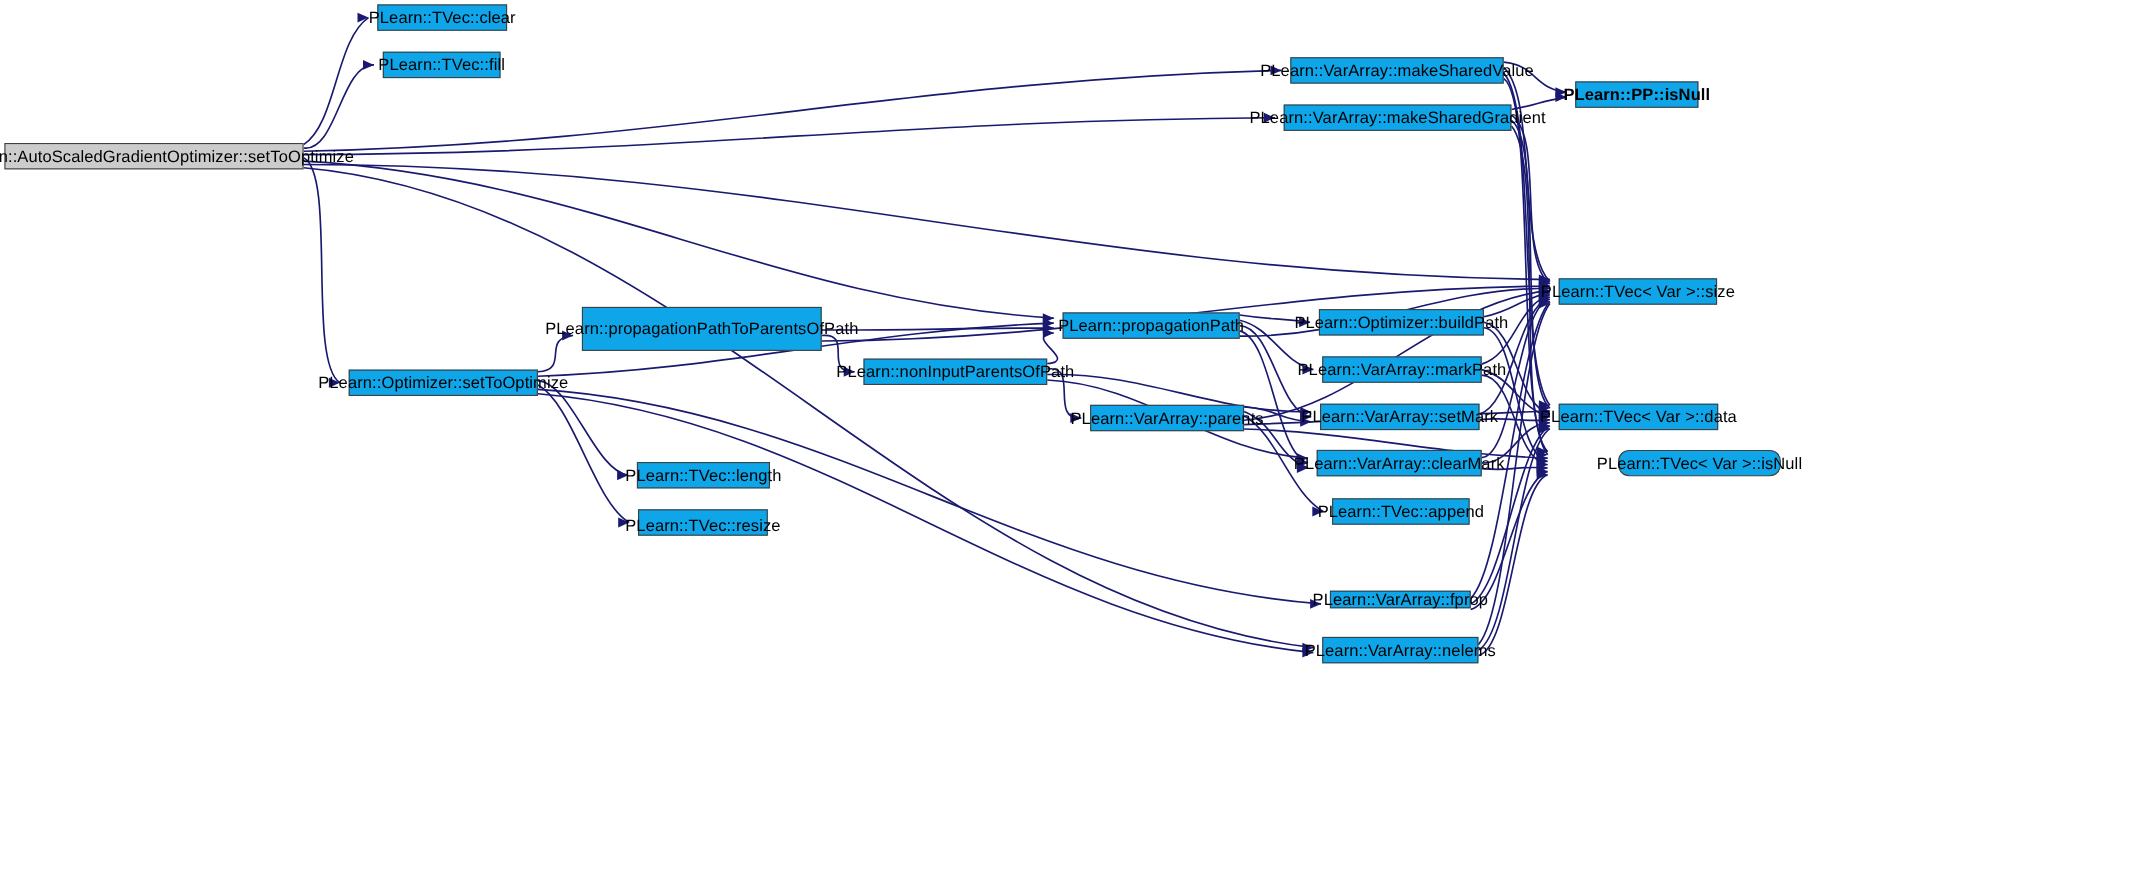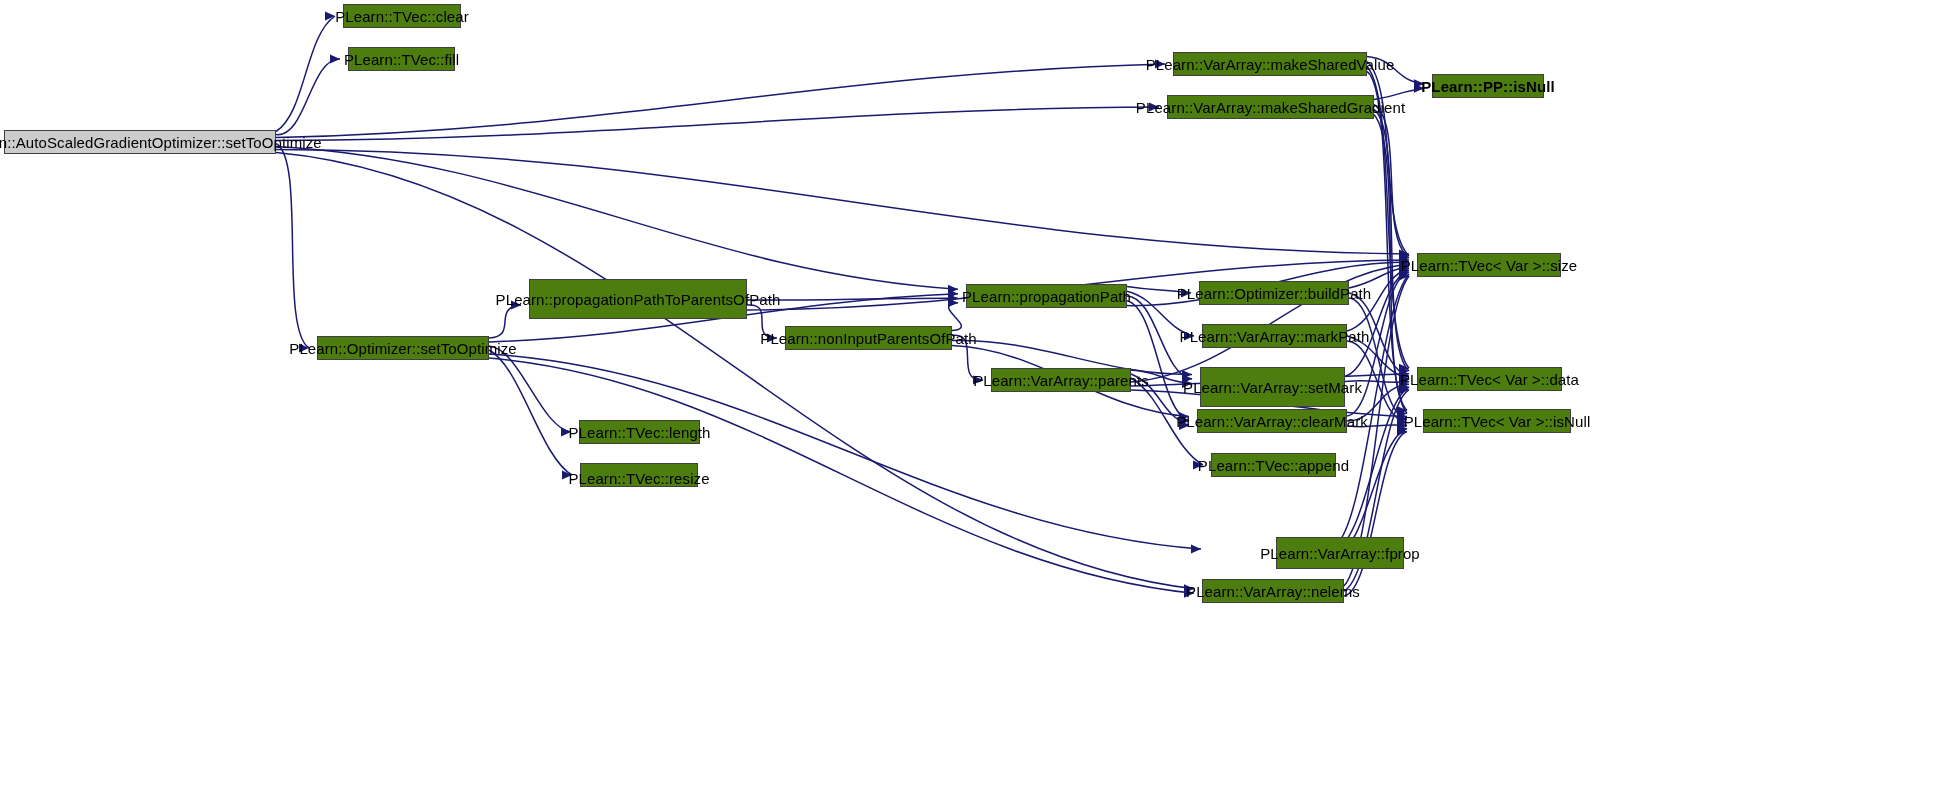--- a/index.html
+++ b/index.html
@@ -20,21 +20,21 @@
     left: 0;
     top: 0;
     width: 1944px;
     height: 810px;
     pointer-events: none;
   }
   .node {
     position: absolute;
     box-sizing: border-box;
     border: 1px solid #404040;
-    background: #4d7c0f;
+    background: #0ea5e9;
     color: #000000;
     font-size: 15px;
     line-height: 1;
     display: flex;
     align-items: center;
     justify-content: center;
     white-space: nowrap;
     letter-spacing: 0.1px;
     z-index: 5;
   }
@@ -203,41 +203,41 @@
       </div>
       <div class="node" style="left: 785px; top: 326px; width: 167px; height: 24px;">
         <span class="node-label">PLearn::nonInputParentsOfPath</span>
       </div>
       <div class="node" style="left: 317px; top: 336px; width: 172px; height: 24px;">
         <span class="node-label">PLearn::Optimizer::setToOptimize</span>
       </div>
       <div class="node" style="left: 991px; top: 368px; width: 140px; height: 24px;">
         <span class="node-label">PLearn::VarArray::parents</span>
       </div>
-      <div class="node" style="left: 1200px; top: 367px; width: 145px; height: 40px;">
+      <div class="node" style="left: 1200px; top: 367px; width: 145px; height: 24px;">
         <span class="node-label">PLearn::VarArray::setMark</span>
       </div>
       <div class="node" style="left: 1417px; top: 367px; width: 145px; height: 24px;">
         <span class="node-label">PLearn::TVec&lt; Var &gt;::data</span>
       </div>
       <div class="node" style="left: 1197px; top: 409px; width: 150px; height: 24px;">
         <span class="node-label">PLearn::VarArray::clearMark</span>
       </div>
-      <div class="node" style="left: 1423px; top: 409px; width: 148px; height: 24px;">
+      <div class="node" style="left: 1471px; top: 409px; width: 148px; height: 24px; border-radius: 10px;">
         <span class="node-label">PLearn::TVec&lt; Var &gt;::isNull</span>
       </div>
       <div class="node" style="left: 579px; top: 420px; width: 121px; height: 24px;">
         <span class="node-label">PLearn::TVec::length</span>
       </div>
       <div class="node" style="left: 1211px; top: 453px; width: 125px; height: 24px;">
         <span class="node-label">PLearn::TVec::append</span>
       </div>
       <div class="node" style="left: 580px; top: 463px; width: 118px; height: 24px; align-items: flex-end;">
         <span class="node-label">PLearn::TVec::resize</span>
       </div>
-      <div class="node" style="left: 1276px; top: 537px; width: 128px; height: 32px;">
+      <div class="node" style="left: 1209px; top: 537px; width: 128px; height: 16px;">
         <span class="node-label">PLearn::VarArray::fprop</span>
       </div>
       <div class="node" style="left: 1202px; top: 579px; width: 142px; height: 24px;">
         <span class="node-label">PLearn::VarArray::nelems</span>
       </div>
     </div>
 </div>
 
 </body></html>

